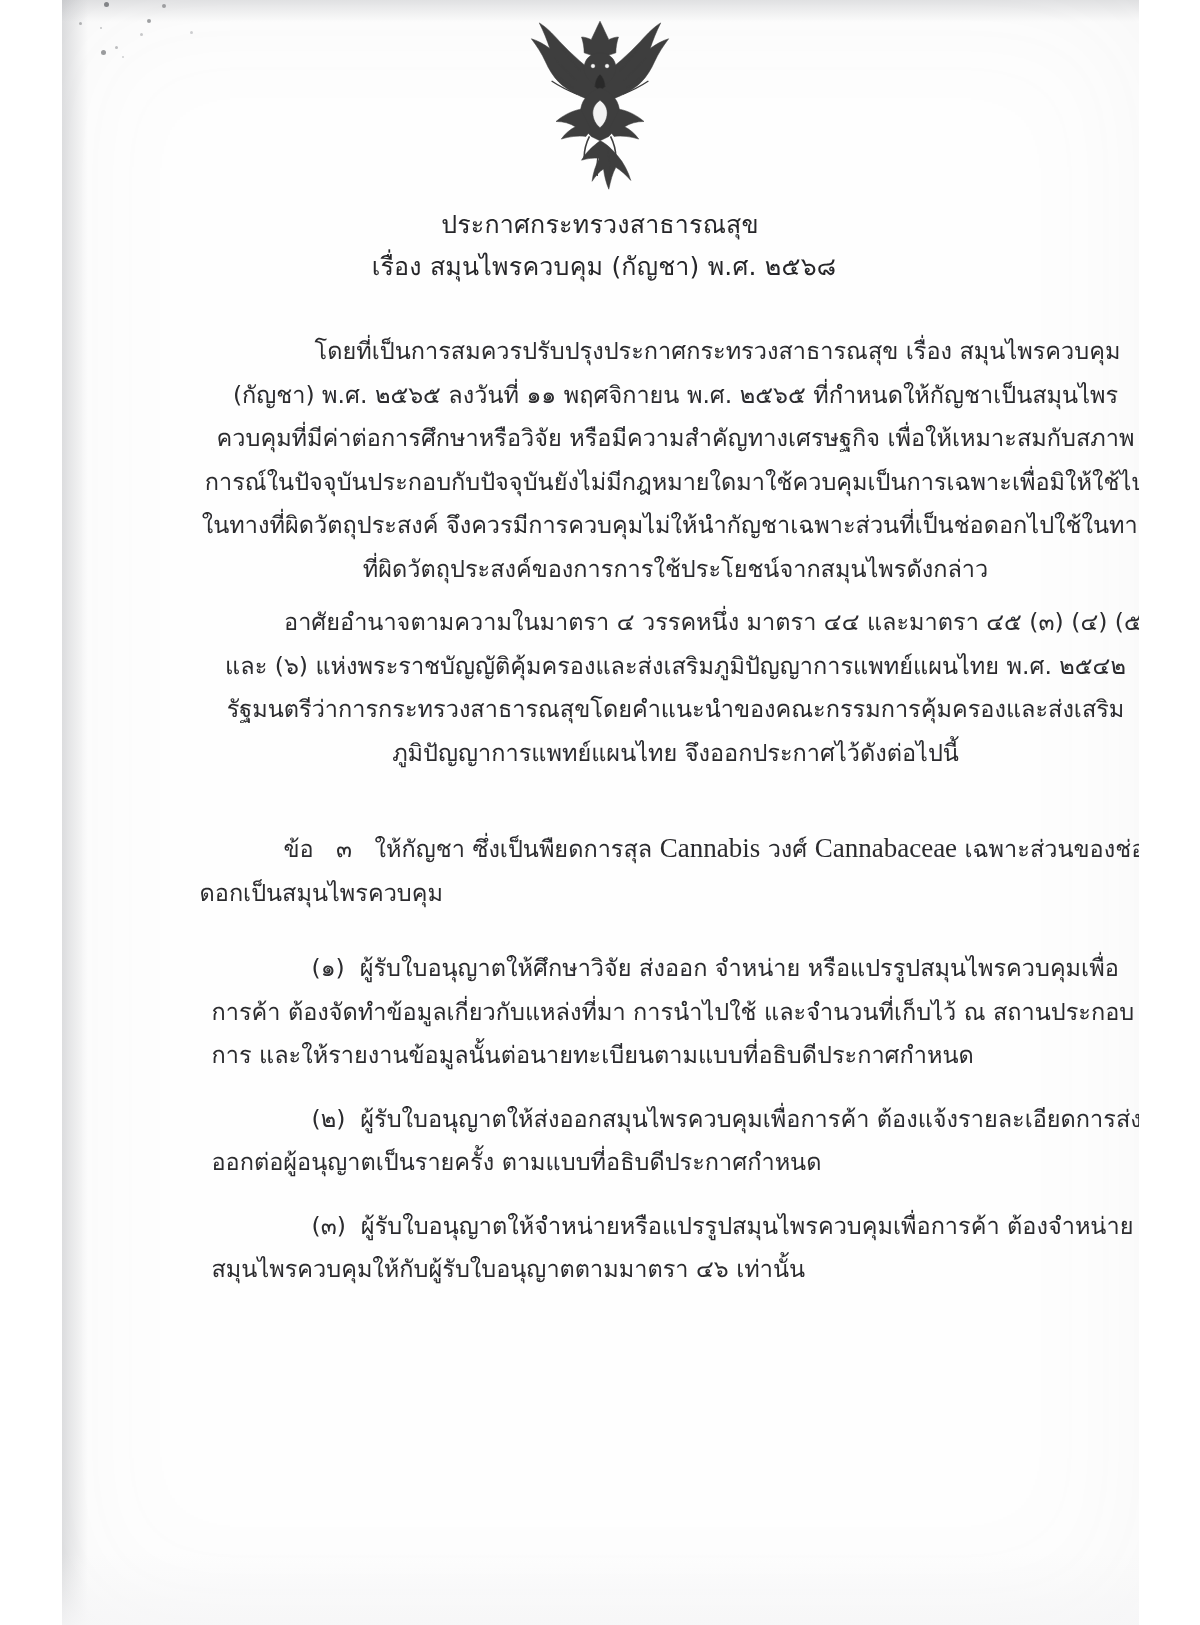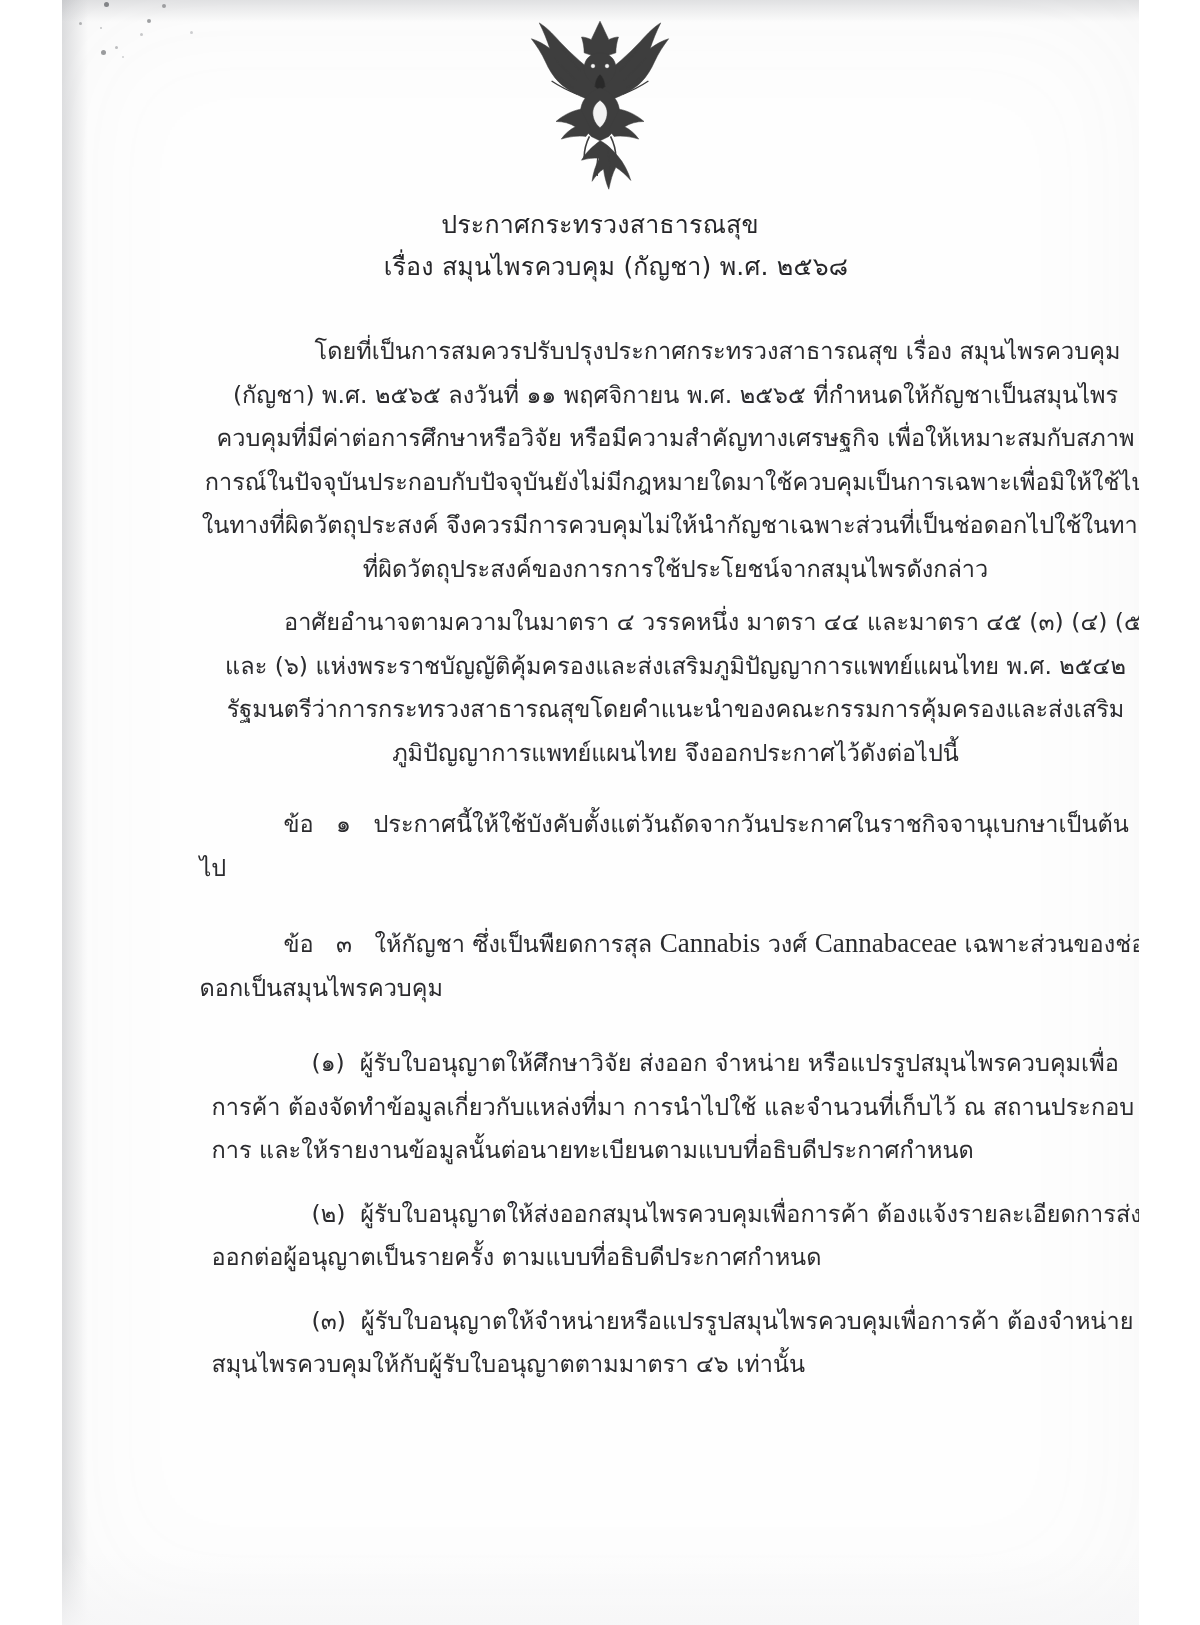--- a/index.html
+++ b/index.html
@@ -82,21 +82,21 @@
     text-align: center;
     font-size: 25px;
     line-height: 42px;
     color: #262629;
     letter-spacing: .2px;
     filter: blur(.18px);
   }
   .doc-subtitle {
     position: absolute;
     top: 246px;
-    left: 16px;
+    left: 4px;
     width: 100%;
     text-align: center;
     font-size: 25px;
     line-height: 42px;
     color: #262629;
     letter-spacing: .2px;
     filter: blur(.18px);
   }
 
   
@@ -236,25 +236,20 @@
   <div class="doc-subtitle">เรื่อง สมุนไพรควบคุม (กัญชา) พ.ศ. ๒๕๖๘</div>
 
   <div class="body">
 
     <p class="para indent">โดยที่เป็นการสมควรปรับปรุงประกาศกระทรวงสาธารณสุข เรื่อง สมุนไพรควบคุม (กัญชา) พ.ศ. ๒๕๖๕ ลงวันที่ ๑๑ พฤศจิกายน พ.ศ. ๒๕๖๕ ที่กำหนดให้กัญชาเป็นสมุนไพรควบคุมที่มีค่าต่อการศึกษาหรือวิจัย หรือมีความสำคัญทางเศรษฐกิจ เพื่อให้เหมาะสมกับสภาพการณ์ในปัจจุบันประกอบกับปัจจุบันยังไม่มีกฎหมายใดมาใช้ควบคุมเป็นการเฉพาะเพื่อมิให้ใช้ไปในทางที่ผิดวัตถุประสงค์ จึงควรมีการควบคุมไม่ให้นำกัญชาเฉพาะส่วนที่เป็นช่อดอกไปใช้ในทางที่ผิดวัตถุประสงค์ของการการใช้ประโยชน์จากสมุนไพรดังกล่าว</p>
 
     <p class="para indent gap-sm">อาศัยอำนาจตามความในมาตรา ๔ วรรคหนึ่ง มาตรา ๔๔ และมาตรา ๔๕ (๓) (๔) (๕) และ (๖) แห่งพระราชบัญญัติคุ้มครองและส่งเสริมภูมิปัญญาการแพทย์แผนไทย พ.ศ. ๒๕๔๒ รัฐมนตรีว่าการกระทรวงสาธารณสุขโดยคำแนะนำของคณะกรรมการคุ้มครองและส่งเสริมภูมิปัญญาการแพทย์แผนไทย จึงออกประกาศไว้ดังต่อไปนี้</p>
 
     <div class="clause-spacer"></div>
 
-    <p class="clause">
-      <span>ข้อ</span>
-      &nbsp;&nbsp;<span>๑</span>
-      &nbsp;&nbsp;<span>ประกาศนี้ให้ใช้บังคับตั้งแต่วันถัดจากวันประกาศในราชกิจจานุเบกษาเป็นต้นไป</span>
-    </p>
 
     <div class="clause-spacer sm"></div>
 
 
     <div class="clause-spacer sm"></div>
 
     <p class="clause">
       <span>ข้อ</span>
       &nbsp;&nbsp;<span>๓</span>
       &nbsp;&nbsp;<span>ให้กัญชา ซึ่งเป็นพืยดการสุล </span><span class="latin">Cannabis</span><span> วงศ์ </span><span class="latin">Cannabaceae</span><span> เฉพาะส่วนของช่อดอกเป็นสมุนไพรควบคุม</span>

